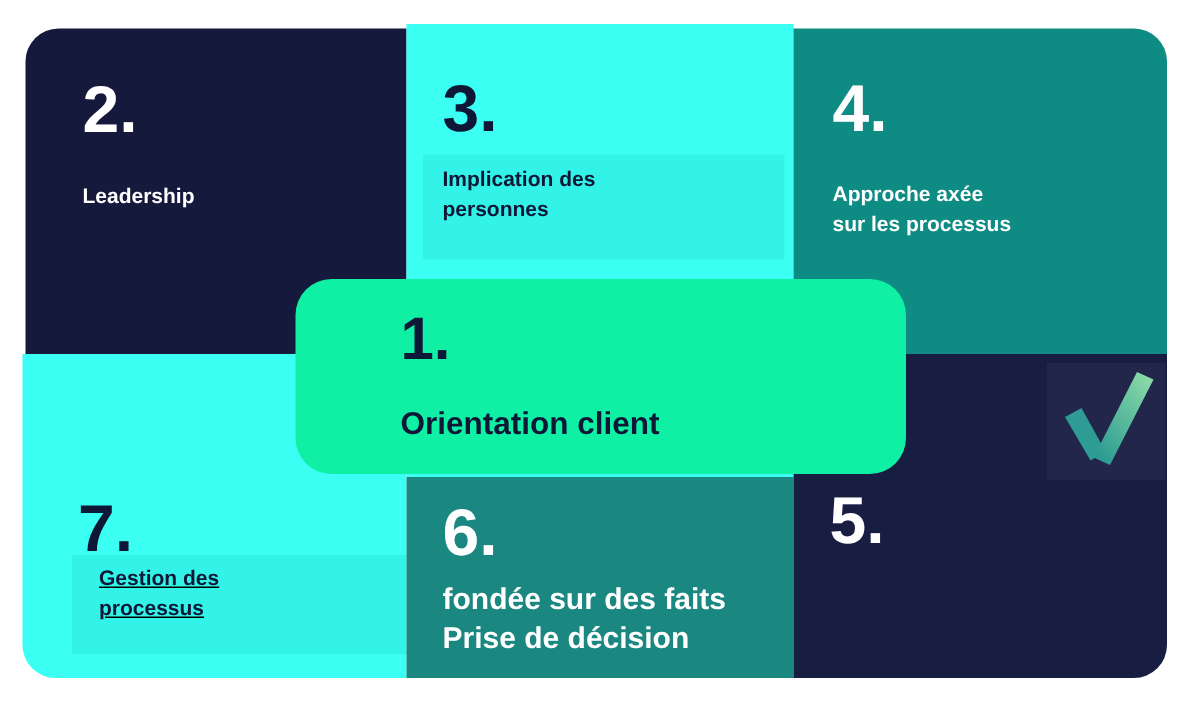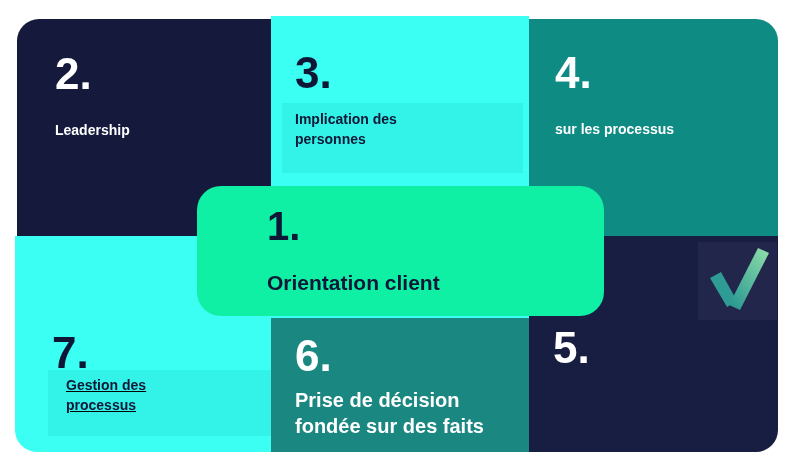--- a/index.html
+++ b/index.html
@@ -53,39 +53,40 @@
       <div class="label ink">
         <span class="line">Implication des</span>
         <span class="line">personnes</span>
       </div>
     </div>
   </section>
 
   <section class="cell c4">
     <div class="num light">4.</div>
     <div class="label light">
+      <span class="line">Approche axée</span>
       <span class="line">sur les processus</span>
     </div>
   </section>
 
   <section class="cell c7">
     <div class="num ink">7.</div>
     <div class="hl">
       <div class="label ink">
         <span class="line">Gestion des</span>
         <span class="line">processus</span>
       </div>
     </div>
   </section>
 
   <section class="cell c6">
     <div class="num light">6.</div>
     <div class="label light">
+      <span class="line">fondée sur des faits</span>
       <span class="line">Prise de décision</span>
-      <span class="line">fondée sur des faits</span>
     </div>
   </section>
 
   <section class="cell c5">
     <div class="glow"></div>
     <svg class="check" viewBox="0 0 60 62" aria-hidden="true">
       <defs>
         <linearGradient id="checkGrad" x1="0.2" y1="1" x2="0.9" y2="0">
           <stop offset="0" stop-color="#2c9a92"></stop>
           <stop offset="1" stop-color="#8cdca8"></stop>

